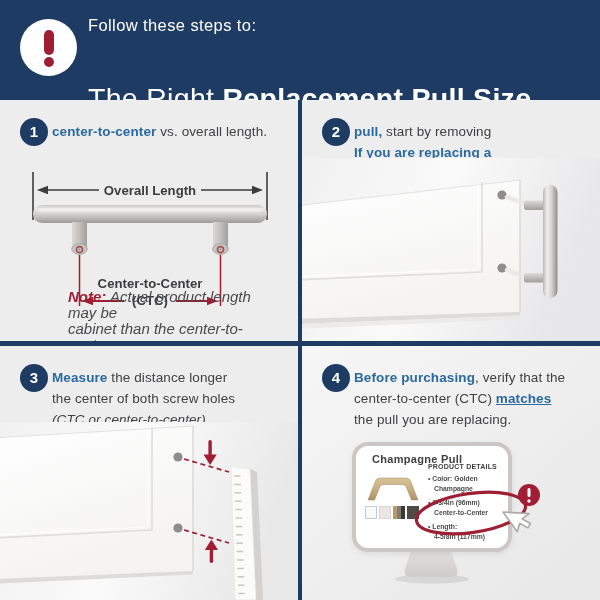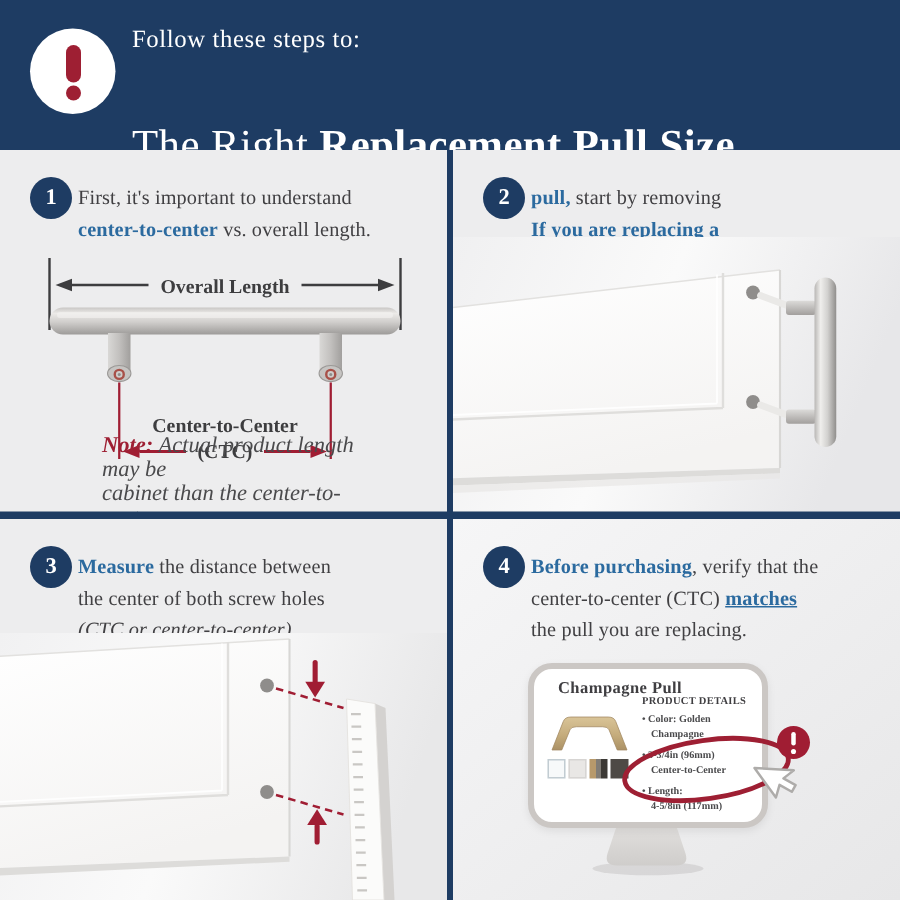--- a/index.html
+++ b/index.html
@@ -1,20 +1,20 @@
 <!DOCTYPE html>
 <html style="--navy: #1e3c63; --blue: #2b6a9f; --red: #9e1f33; --text: #414043; --panel: #ededee;"><head>
 <meta charset="utf-8">
 <style>
   :root{
     --navy:#1e3c63; --blue:#2b6a9f; --red:#9e1f33; --text:#414043; --panel:#ededee;
   }
   html,body{margin:0;padding:0;background:#fff;}
   .canvas{position:relative;width:600px;height:600px;overflow:hidden;background:var(--panel);
-          font-family:Liberation Serif, serif;color:var(--text);}
+          font-family:Liberation Sans, sans-serif;color:var(--text);}
   
   .header{position:absolute;left:0;top:0;width:600px;height:100px;background:var(--navy);}
   .alert{position:absolute;left:20px;top:19px;width:57px;height:57px;border-radius:50%;background:#fff;}
   .alert .bar{position:absolute;left:50%;top:11px;width:10px;height:25px;margin-left:-5px;border-radius:5px;background:var(--red);}
   .alert .dot{position:absolute;left:50%;bottom:9px;width:10px;height:10px;margin-left:-5px;border-radius:50%;background:var(--red);}
   .h-intro{position:absolute;left:88px;top:16px;font-size:16.5px;letter-spacing:.4px;color:#fff;}
   .h-title{position:absolute;left:88px;top:39px;font-size:28.5px;letter-spacing:.3px;color:#fff;white-space:nowrap;margin-top:43px;}
   .h-title .bold{font-weight:bold;}
   
   .vdiv{position:absolute;left:298px;top:100px;width:4px;height:500px;background:var(--navy);}
@@ -63,21 +63,20 @@
       <div class="bar"></div>
       <div class="dot"></div>
     </div>
     <div class="h-intro">Follow these steps to:</div>
     <div class="h-title"><span>The Right </span><span class="bold">Replacement Pull Size</span></div>
   </div>
 
   <div class="panel p1">
     <div class="num">1</div>
     <div class="stext">
-        <div class="tline"><span>First, it's important to understand</span></div>
         <div class="tline"><span class="seg-b">center-to-center</span><span> vs. overall length.</span></div>
       </div>
 
     <svg class="imgsvg" style="top:64px" width="298" height="150" viewBox="0 0 298 150">
       <defs>
         <linearGradient id="metalV" x1="0" y1="0" x2="0" y2="1">
           <stop offset="0" stop-color="#c9c7c5"></stop>
             <stop offset="0.22" stop-color="#eceae8"></stop>
           <stop offset="0.55" stop-color="#cfcdcb"></stop>
             <stop offset="1" stop-color="#9d9b99"></stop>
@@ -173,21 +172,21 @@
         <rect x="222" y="42.5" width="20" height="9.5" rx="2" fill="url(#metalPost)"></rect>
         <rect x="222" y="115" width="20" height="9.5" rx="2" fill="url(#metalPost)"></rect>
         <rect x="241" y="27" width="14.5" height="113" rx="7.2" fill="url(#metalH2)"></rect>
       </g>
     </svg>
   </div>
 
   <div class="panel p3">
     <div class="num">3</div>
     <div class="stext">
-        <div class="tline"><span class="seg-b">Measure</span><span> the distance between</span></div>
+        <div class="tline"><span class="seg-b">Measure</span><span> the distance longer</span></div>
         <div class="tline"><span>the center of both screw holes</span></div>
         <div class="tline"><span class="seg-i">(CTC or center-to-center).</span></div>
       </div>
 
     <svg class="imgsvg" style="top:76px" width="298" height="178" viewBox="0 0 298 178">
       <defs>
         <linearGradient id="bgg3" x1="0" y1="0" x2="1" y2="0.2">
           <stop offset="0" stop-color="#f1f1f2"></stop>
             <stop offset="0.5" stop-color="#fafafa"></stop>
             <stop offset="1" stop-color="#e8e8e9"></stop>

